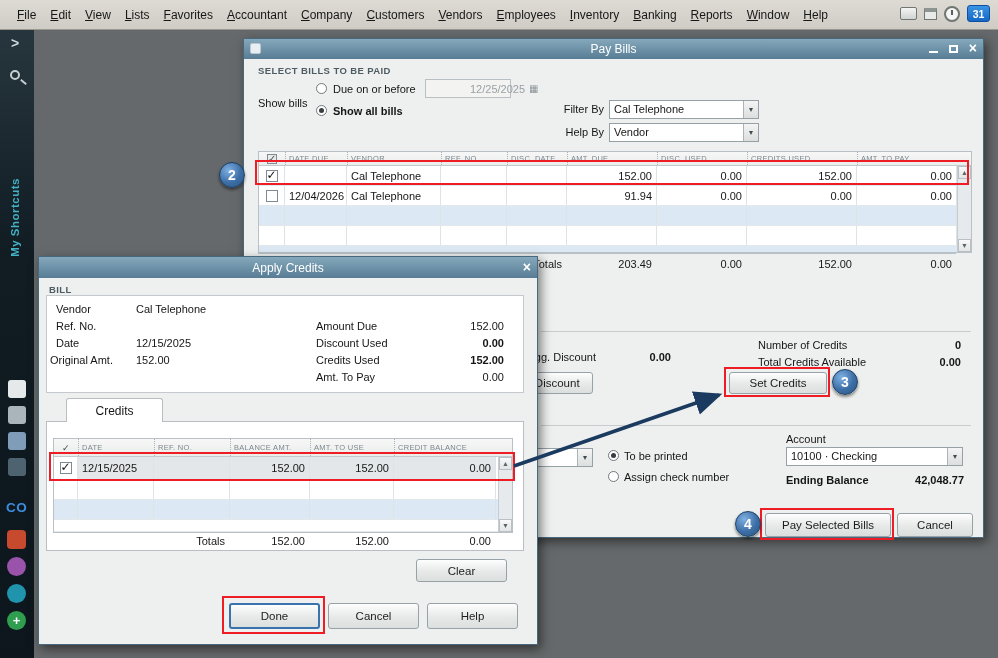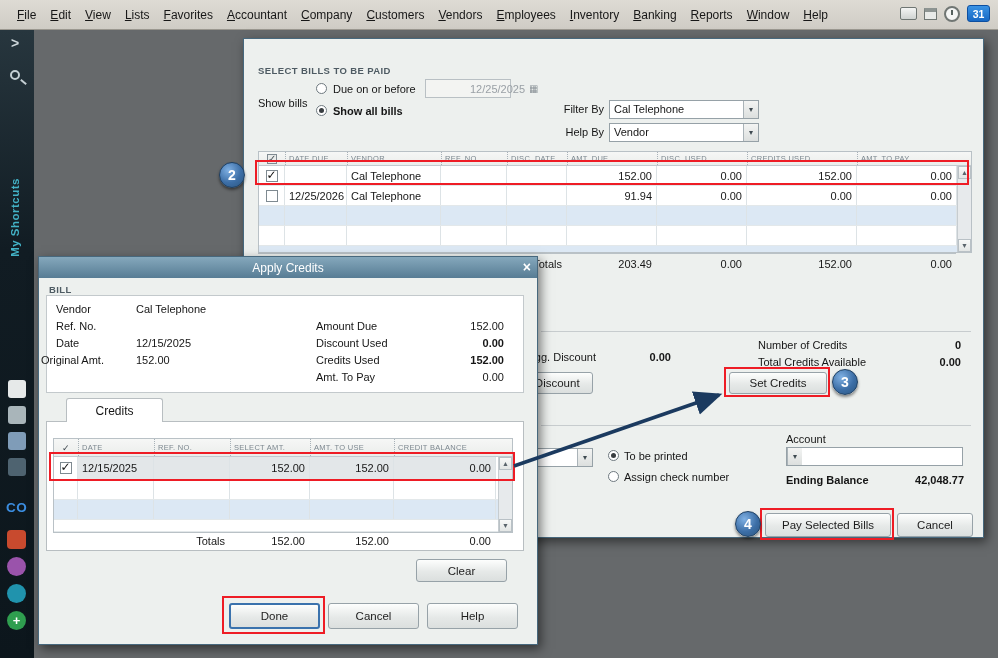--- a/index.html
+++ b/index.html
@@ -149,20 +149,29 @@
     <span class="sb-sq" style="top:402px;background:#7f9cb8;"></span>
     <span class="sb-sq" style="top:428px;background:#4e6370;"></span>
     <div class="sb-co">CO</div>
     <span class="sb-dot" style="top:500px;background:#c84a2e;border-radius:4px;"></span>
     <span class="sb-dot" style="top:527px;background:#9a53ab;"></span>
     <span class="sb-dot" style="top:554px;background:#2093ad;"></span>
     <span class="sb-dot" style="top:581px;background:#2f9e4f;">+</span>
   </div>
 
   <div class="window" id="win-paybills" style="left:243px;top:38px;width:741px;height:500px;">
+    <div class="titlebar" style="height:20px;">
+      <span class="tb-appicon"></span>
+      <span>Pay Bills</span>
+      <span class="tb-ctrls">
+        <span class="g-min"></span>
+        <span class="g-max"></span>
+        <span class="g-close"></span>
+      </span>
+    </div>
 
     <div class="lbl sect" style="left:14px;top:26px;">SELECT BILLS TO BE PAID</div>
 
     <div class="lbl" style="left:14px;top:58px;">Show bills</div>
     <span class="radio" style="left:72px;top:44px;"></span>
     <div class="lbl" style="left:89px;top:44px;">Due on or before</div>
     <div class="datefield" style="left:181px;top:40px;width:86px;height:19px;">
       <span class="val">12/25/2025</span>
       <span class="cal"></span>
     </div>
@@ -204,21 +213,21 @@
         <div class="c" style="width:60px;"></div>
         <div class="c n" style="width:90px;">152.00</div>
         <div class="c n" style="width:90px;">0.00</div>
         <div class="c n" style="width:110px;">152.00</div>
         <div class="c n" style="width:100px;">0.00</div>
       </div>
       <div class="tr" style="height:20px;">
         <div class="c cc" style="width:26px;">
             <span class="cb"></span>
           </div>
-        <div class="c" style="width:62px;">12/25/2026</div>
+        <div class="c" style="width:62px;">12/04/2026</div>
         <div class="c" style="width:94px;">Cal Telephone</div>
         <div class="c" style="width:66px;"></div>
         <div class="c" style="width:60px;"></div>
         <div class="c n" style="width:90px;">91.94</div>
         <div class="c n" style="width:90px;">0.00</div>
         <div class="c n" style="width:110px;">0.00</div>
         <div class="c n" style="width:100px;">0.00</div>
       </div>
       <div class="tr blue" style="height:20px;">
         <div class="c" style="width:26px;"></div>
@@ -277,20 +286,21 @@
     <div class="combo" style="left:227px;top:409px;width:122px;height:19px;">
       <span class="val"></span>
       <span class="arr"></span>
     </div>
     <span class="radio sel" style="left:364px;top:411px;"></span>
     <div class="lbl" style="left:380px;top:411px;">To be printed</div>
     <span class="radio" style="left:364px;top:432px;"></span>
     <div class="lbl" style="left:380px;top:432px;">Assign check number</div>
     <div class="lbl" style="left:542px;top:394px;">Account</div>
     <div class="combo" style="left:542px;top:408px;width:177px;height:19px;">
+      <span class="val">10100 · Checking</span>
       <span class="arr"></span>
     </div>
     <div class="lbl b" style="left:542px;top:435px;">Ending Balance</div>
     <div class="lbl b r" style="left:630px;top:435px;width:90px;">42,048.77</div>
 
     <div class="btn b" style="left:521px;top:474px;width:126px;height:24px;">Pay Selected Bills</div>
     <div class="btn" style="left:653px;top:474px;width:76px;height:24px;">Cancel</div>
   </div>
 
   <div class="window" id="dlg-apply" style="left:38px;top:256px;width:500px;height:389px;z-index:30;">
@@ -302,41 +312,41 @@
     </div>
 
     <div class="lbl sect" style="left:10px;top:27px;">BILL</div>
     <div class="groupbox" style="left:7px;top:38px;width:478px;height:98px;"></div>
 
     <div class="lbl" style="left:17px;top:46px;">Vendor</div>
     <div class="lbl" style="left:97px;top:46px;">Cal Telephone</div>
     <div class="lbl" style="left:17px;top:63px;">Ref. No.</div>
     <div class="lbl" style="left:17px;top:80px;">Date</div>
     <div class="lbl" style="left:97px;top:80px;">12/15/2025</div>
-    <div class="lbl" style="left:2px;top:97px;">Original Amt.</div>
+    <div class="lbl" style="left:11px;top:97px;">Original Amt.</div>
     <div class="lbl" style="left:97px;top:97px;">152.00</div>
 
     <div class="lbl" style="left:277px;top:63px;">Amount Due</div>
     <div class="lbl r" style="left:380px;top:63px;width:85px;">152.00</div>
     <div class="lbl" style="left:277px;top:80px;">Discount Used</div>
     <div class="lbl b r" style="left:380px;top:80px;width:85px;">0.00</div>
     <div class="lbl" style="left:277px;top:97px;">Credits Used</div>
     <div class="lbl b r" style="left:380px;top:97px;width:85px;">152.00</div>
     <div class="lbl" style="left:277px;top:114px;">Amt. To Pay</div>
     <div class="lbl r" style="left:380px;top:114px;width:85px;">0.00</div>
 
     <div class="tab" style="left:27px;top:141px;width:97px;height:24px;">Credits</div>
     <div class="panel" style="left:7px;top:164px;width:478px;height:130px;"></div>
 
     <div class="tblbox" style="left:14px;top:181px;width:460px;height:95px;z-index:3;">
       <div class="thead" style="height:18px;">
         <div class="h hc hcheck" style="width:24px;"></div>
         <div class="h" style="width:76px;">DATE</div>
         <div class="h" style="width:76px;">REF. NO.</div>
-        <div class="h" style="width:80px;">SELECT AMT.</div>
+        <div class="h" style="width:80px;">BALANCE AMT.</div>
         <div class="h" style="width:84px;">AMT. TO USE</div>
         <div class="h" style="width:102px;">CREDIT BALANCE</div>
       </div>
       <div class="tr gray" style="height:23px;">
         <div class="c cc" style="width:24px;background:#fff !important;">
             <span class="cb on"></span>
           </div>
         <div class="c" style="width:76px;">12/15/2025</div>
         <div class="c" style="width:76px;"></div>
         <div class="c n" style="width:80px;">152.00</div>

